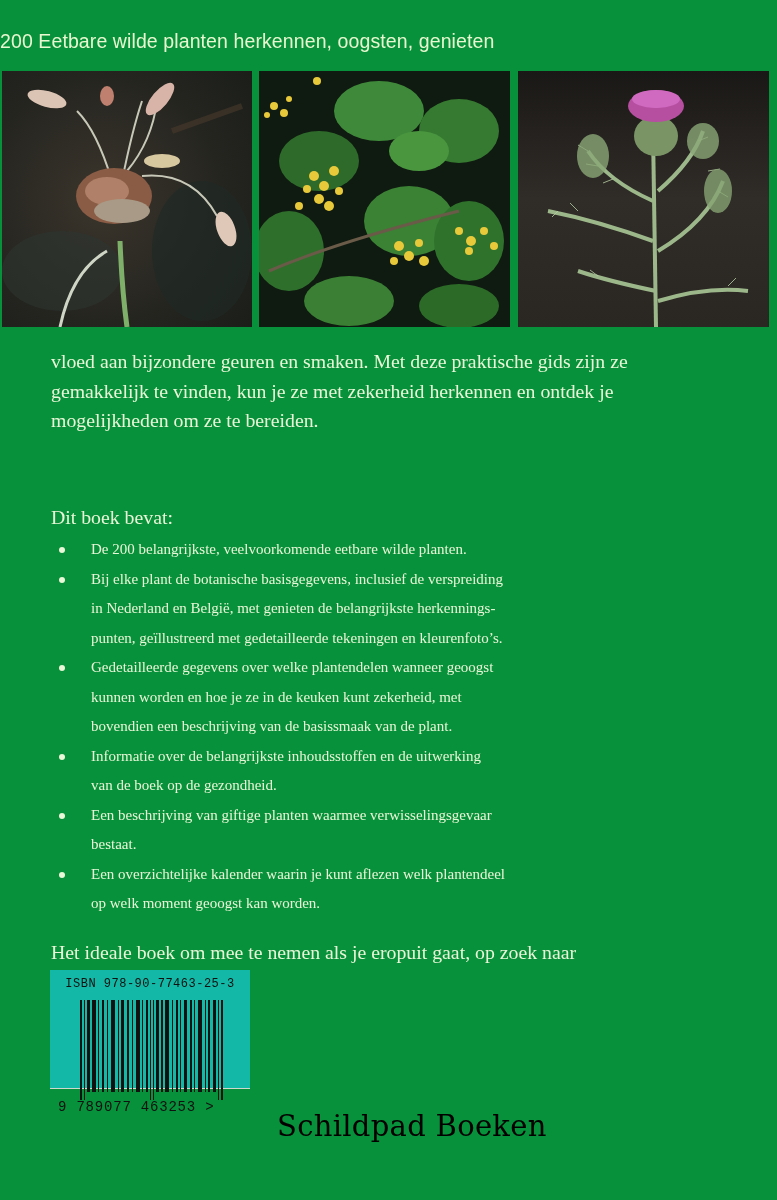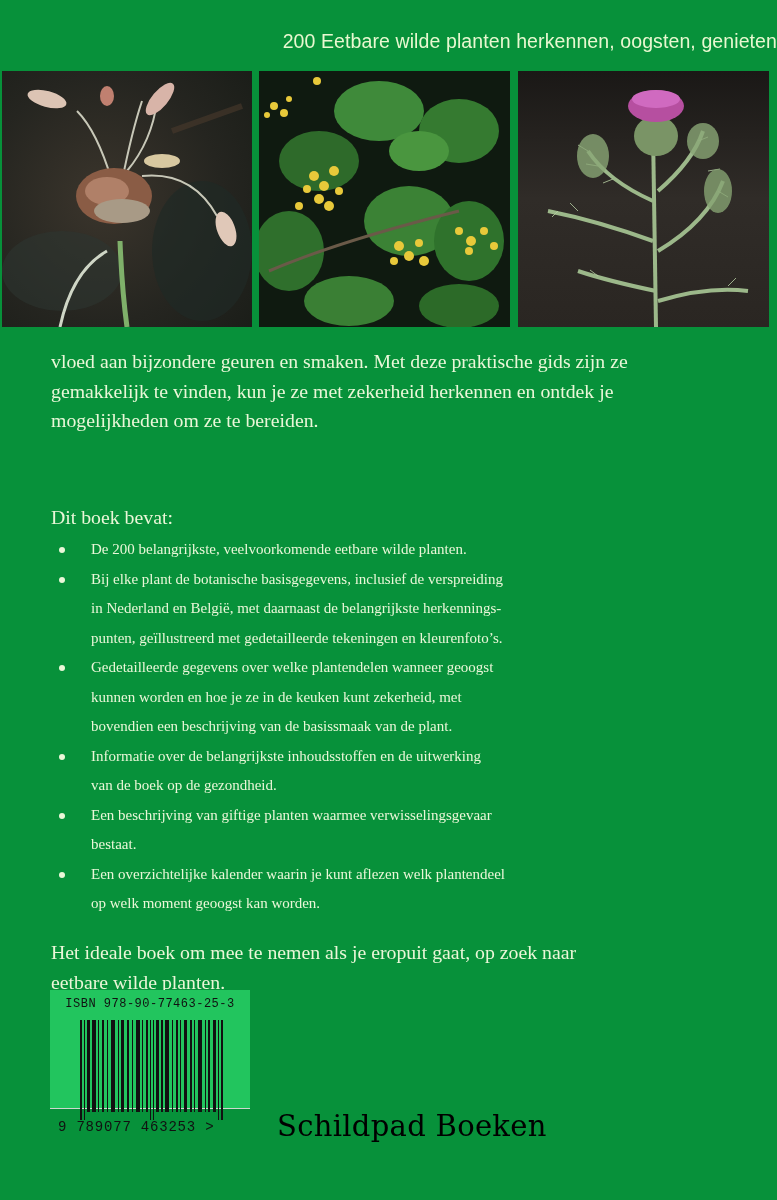--- a/index.html
+++ b/index.html
@@ -5,21 +5,21 @@
   html, body { margin:0; padding:0; }
   body {
     width:777px; height:1200px; overflow:hidden;
     background:#07913a;
     position:relative;
     font-family:"Liberation Serif","DejaVu Serif",serif;
     color:#eaf7d8;
   }
   .top-title {
     position:absolute; left:0; top:30px; width:777px;
-    text-align:right;
+    text-align:left;
     font-family:"Liberation Sans","DejaVu Sans",sans-serif;
     font-size:19.5px; color:#e8f8d0; letter-spacing:0.1px;
   }
   .photos { position:absolute; top:71px; left:0; width:777px; height:256px; }
   .photo { position:absolute; top:0; height:256px; overflow:hidden; }
   .photo svg { display:block; width:100%; height:100%; }
   .p1 { left:2px; width:250px; }
   .p2 { left:259px; width:251px; }
   .p3 { left:518px; width:251px; }
 
@@ -31,22 +31,22 @@
   .list-heading { top:503px; }
   .bullets { position:absolute; left:51px; top:531px; width:720px; margin:4px; padding:0; list-style:none; font-size:15px; line-height:29.5px; }
   .bullets li { position:relative; padding-left:36px; }
   .bullets li .dot {
     position:absolute; left:4px; top:12px; width:6px; height:6px; border-radius:50%;
     background:#eaf7d8;
   }
   .closing { top:938px; }
 
   .barcode-box {
-    position:absolute; left:50px; top:990px; width:200px; height:118px;
-    background:#22c55e; box-shadow:0 1px 0 #cfd8cf;
+    position:absolute; left:50px; top:970px; width:200px; height:118px;
+    background:#14b8a6; box-shadow:0 1px 0 #cfd8cf;
   }
   .isbn-text {
     position:absolute; left:0; top:7px; width:200px; text-align:center;
     font-family:"Liberation Mono","DejaVu Sans Mono",monospace;
     font-size:12px; color:#111; letter-spacing:0.5px;
   }
   .bars { position:absolute; left:30px; top:30px; width:160px; height:100px; }
   .ean-digits {
     position:absolute; left:8px; top:129px; width:190px;
     font-family:"Liberation Mono","DejaVu Sans Mono",monospace;
@@ -177,21 +177,21 @@
 <div class="body-text list-heading">Dit boek bevat:</div>
 
 <ul class="bullets">
   <li>
     <span class="dot"></span>
     <div>De 200 belangrijkste, veelvoorkomende eetbare wilde planten.</div>
   </li>
   <li>
     <span class="dot"></span>
     <div>Bij elke plant de botanische basisgegevens, inclusief de verspreiding</div>
-    <div>in Nederland en België,  met daarnaast de belangrijkste herkennings-</div>
+    <div>in Nederland en België,  met genieten de belangrijkste herkennings-</div>
     <div>punten, geïllustreerd met gedetailleerde tekeningen en kleurenfoto’s.</div>
   </li>
   <li>
     <span class="dot"></span>
     <div>Gedetailleerde gegevens over welke plantendelen wanneer geoogst</div>
     <div>kunnen worden en hoe je ze in de keuken kunt zekerheid, met</div>
     <div>bovendien een beschrijving van de basissmaak van de plant.</div>
   </li>
   <li>
     <span class="dot"></span>

